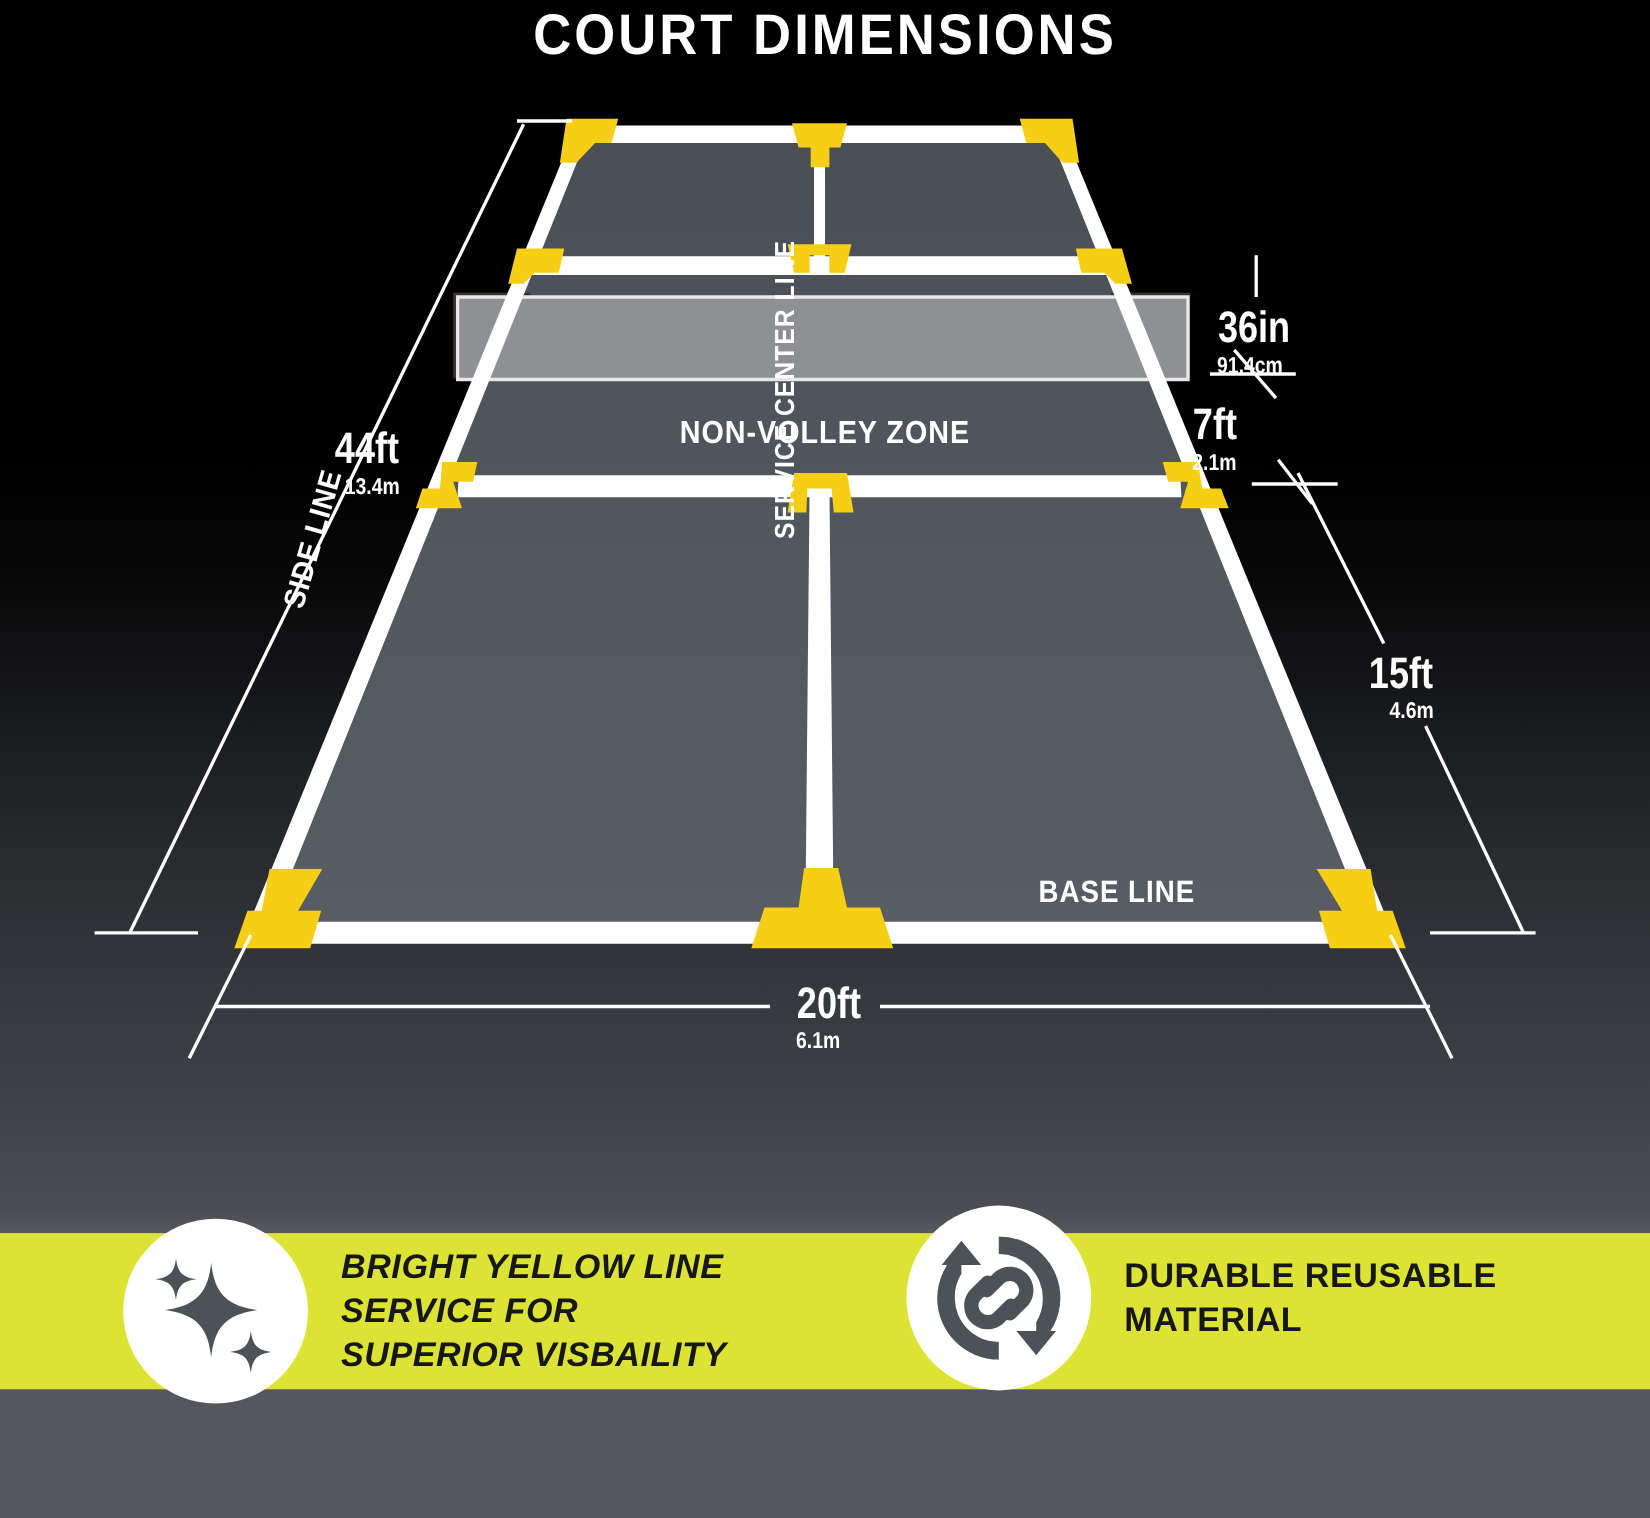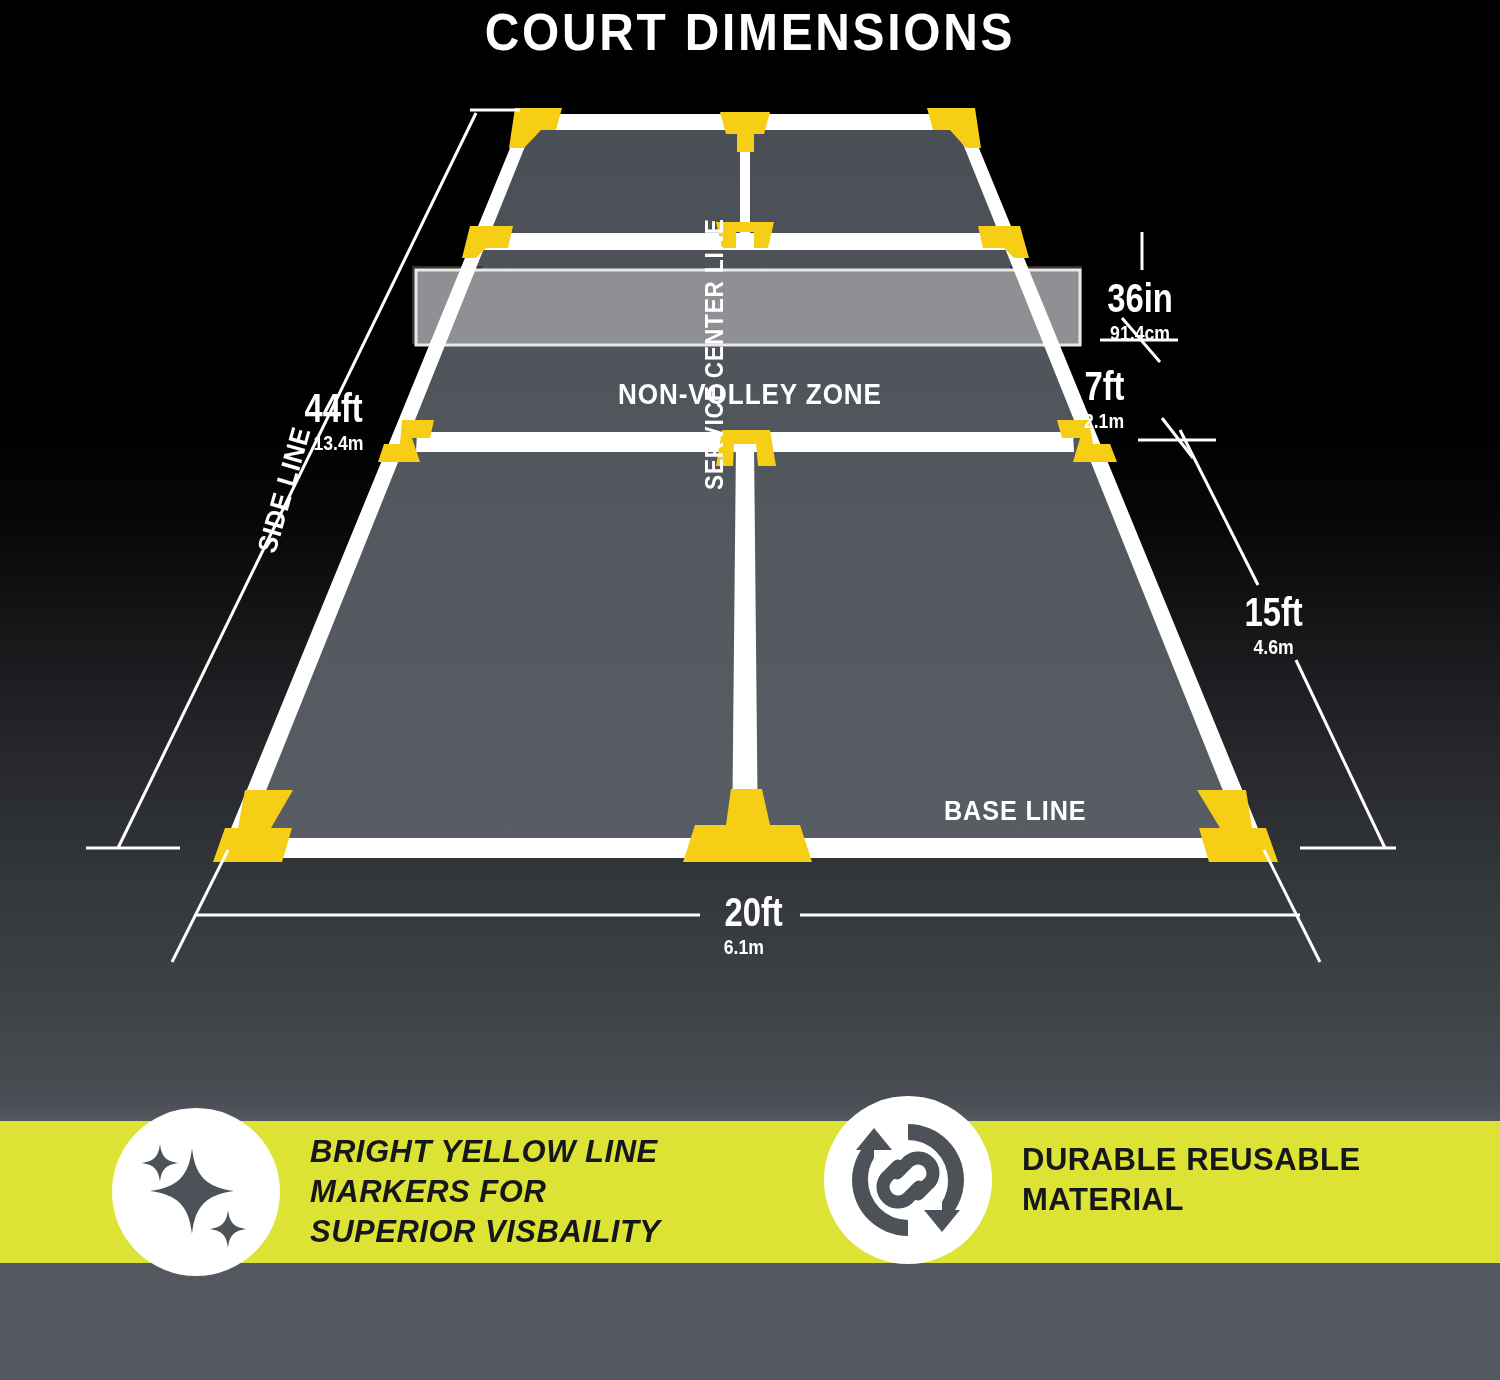--- a/index.html
+++ b/index.html
@@ -70,23 +70,23 @@
   .dim .small {
     display: block;
     font-size: 21px;
     font-weight: bold;
     font-family: "Liberation Sans Narrow", "Liberation Sans", sans-serif;
     transform: scaleX(0.84);
     margin-top: 4px;
     white-space: nowrap;
   }
 
-  #dim-36in { left: 1100px; top: 278px; text-align: center; }
+  #dim-36in { left: 1100px; top: 278px; text-align: left; }
   #dim-7ft  { left: 1080px; top: 366px; text-align: left; }
-  #dim-15ft { left: 1238px; top: 592px; text-align: center; }
+  #dim-15ft { left: 1238px; top: 592px; text-align: right; }
   #dim-44ft { left: 298px;  top: 388px; text-align: right; }
   #dim-20ft { left: 718px;  top: 892px; text-align: left; }
 
   
   .court-label {
     position: absolute;
     color: #ffffff;
     font-weight: bold;
     font-family: "Liberation Sans Narrow", "Liberation Sans", sans-serif;
     white-space: nowrap;
@@ -280,21 +280,21 @@
   <div class="feature" id="feature-1">
     <div class="badge">
       <svg width="128" height="128" viewBox="0 0 128 128">
         <path fill="#4C5258" d="M60 20 C63 48 74 59 102 63 C74 67 63 78 60 106 C57 78 46 67 18 63 C46 59 57 48 60 20 Z"></path>
         <path fill="#4C5258" d="M28 16 C29.6 29 34 33.4 47 35 C34 36.6 29.6 41 28 54 C26.4 41 22 36.6 9 35 C22 33.4 26.4 29 28 16 Z"></path>
         <path fill="#4C5258" d="M96 82 C97.6 95 102 99.4 115 101 C102 102.6 97.6 107 96 120 C94.4 107 90 102.6 77 101 C90 99.4 94.4 95 96 82 Z"></path>
       </svg>
     </div>
     <div class="feature-text">
       <span>BRIGHT YELLOW LINE</span>
-      <span>MARKERS FOR</span>
+      <span>SERVICE FOR</span>
       <span>SUPERIOR VISBAILITY</span>
     </div>
   </div>
 
   <div class="feature" id="feature-2">
     <div class="badge">
       <svg width="132" height="132" viewBox="0 0 132 132">
 
         <path fill="#4C5258" d="M66 10 A56 56 0 0 1 122 66 A56 56 0 0 1 100 110 L100 88
                  A40 40 0 0 0 106 66 A40 40 0 0 0 66 26 Z"></path>

